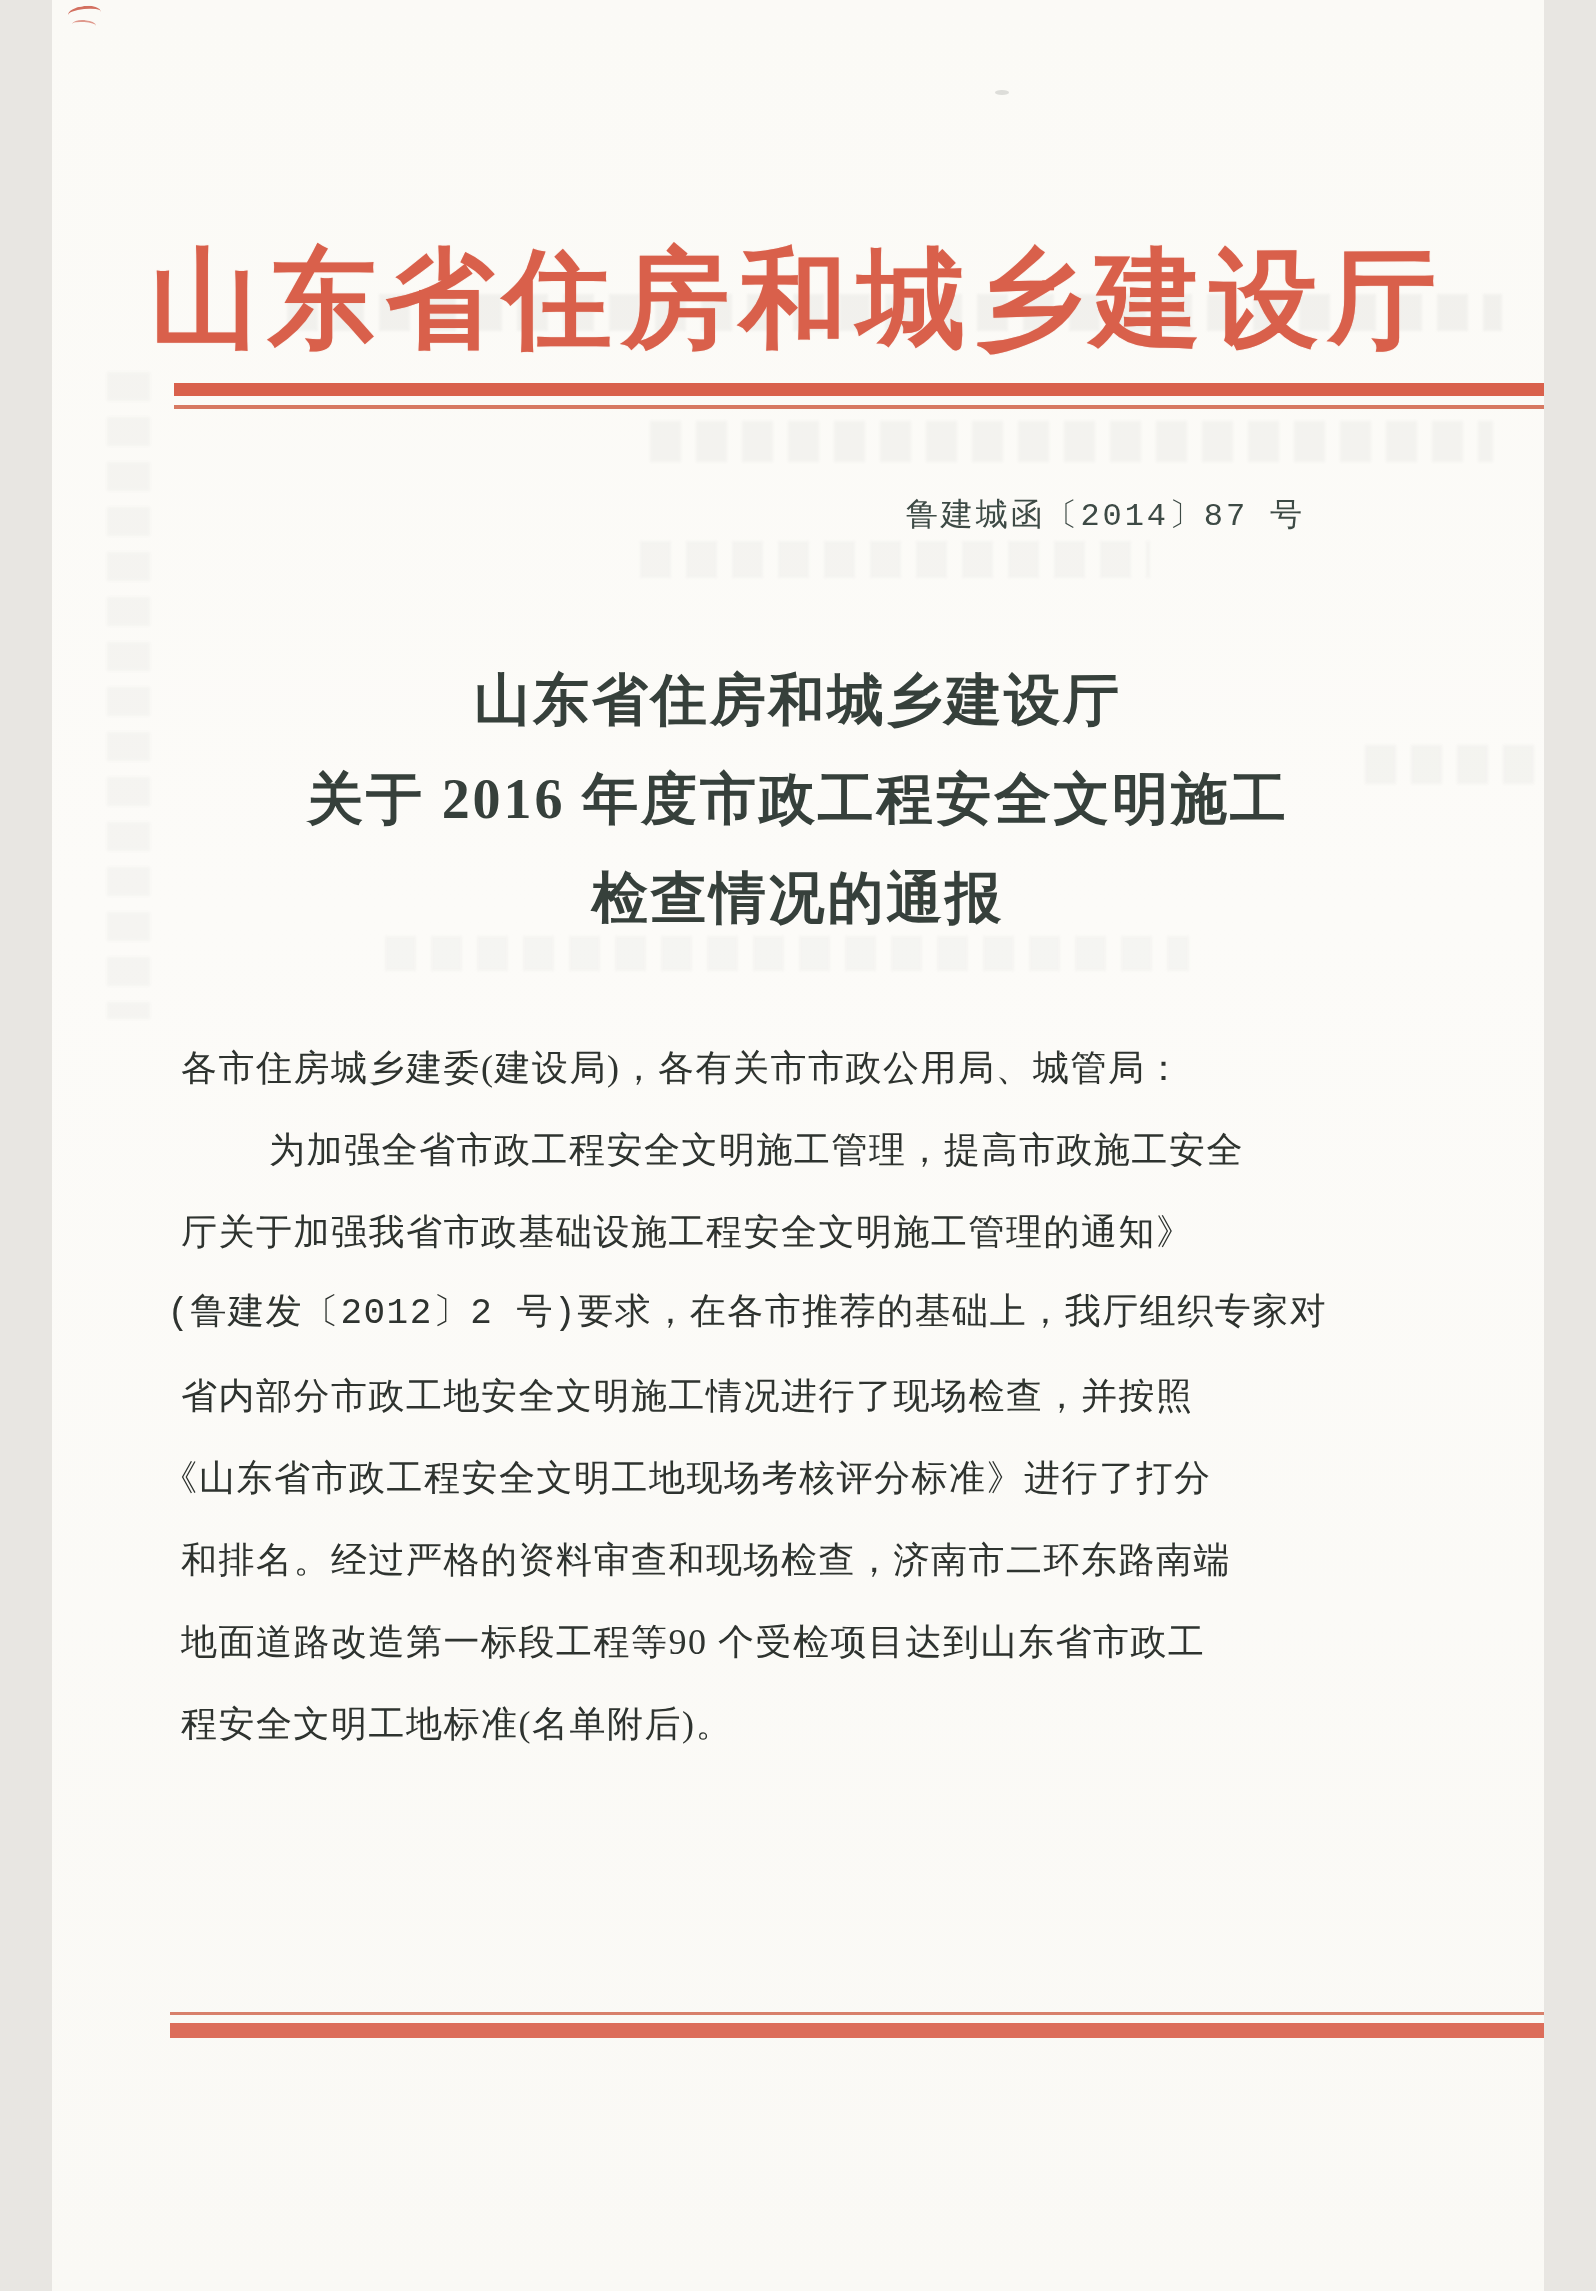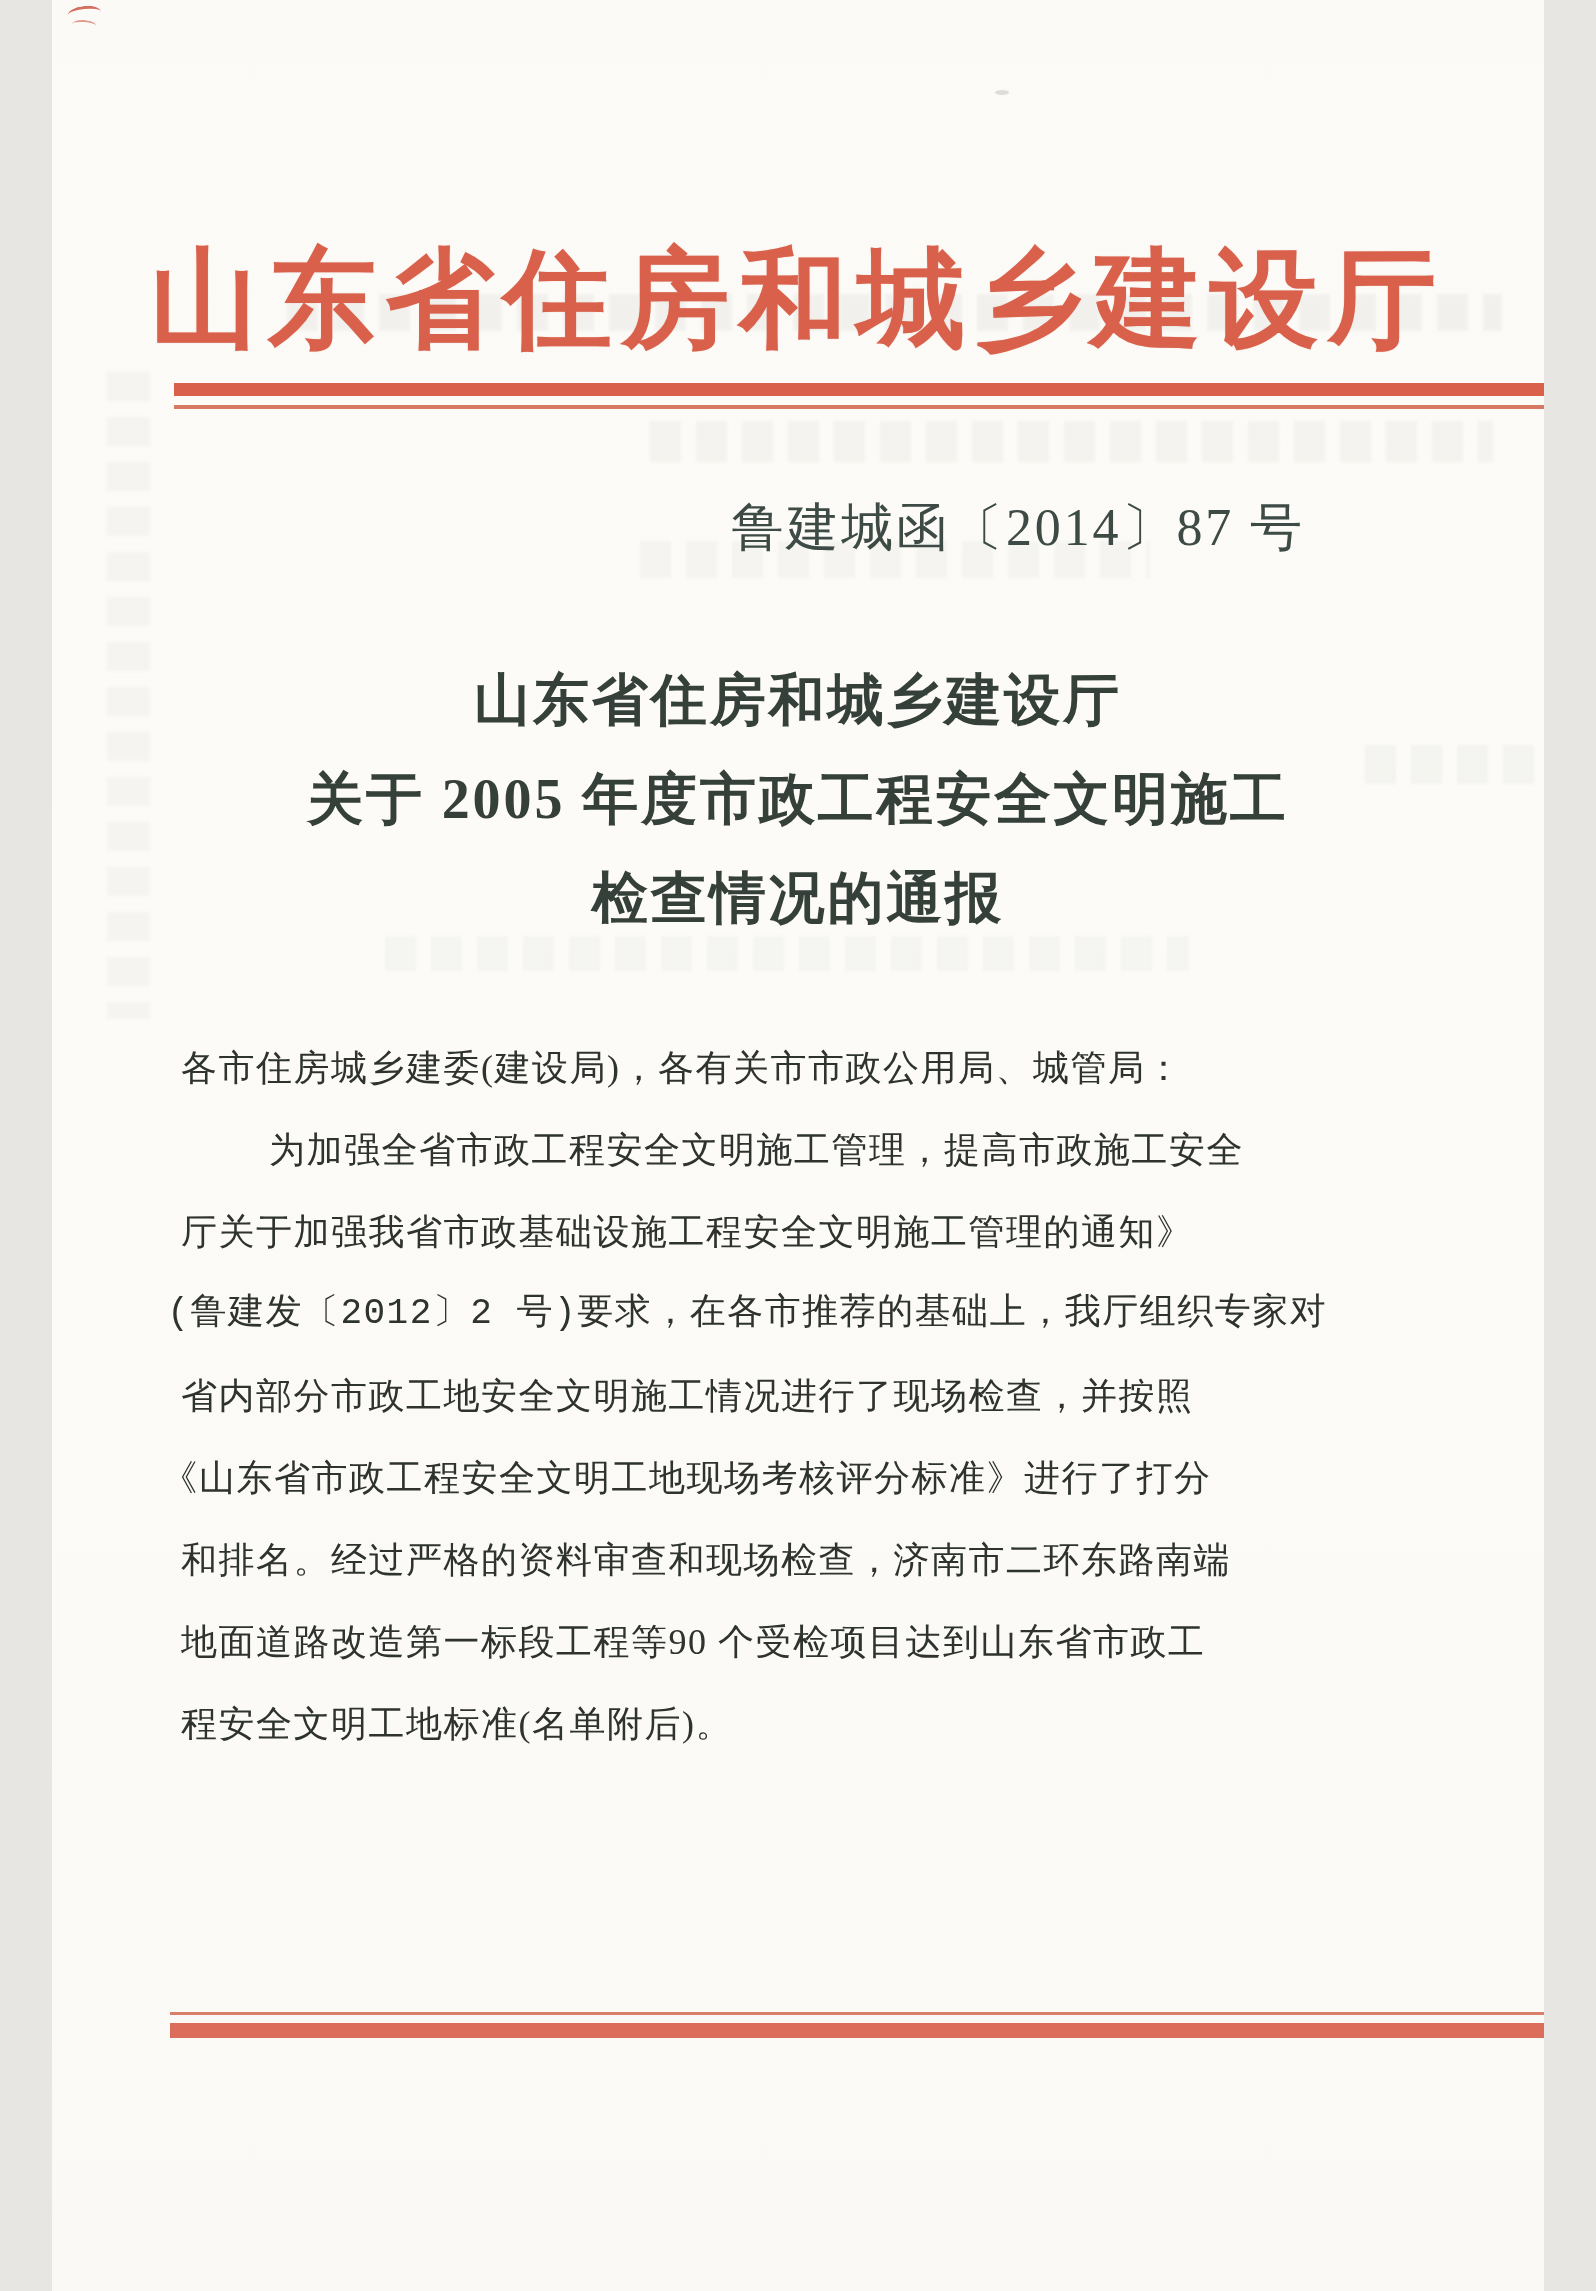--- a/index.html
+++ b/index.html
@@ -22,22 +22,23 @@
     text-shadow:0 0 1px rgba(217,96,74,.45);
   }
   .rule{position:absolute;}
   .rule-top-thick{left:122px; top:383px; width:1428px; height:12.7px;}
   .rule-top-thin {left:122px; top:405px; width:1428px; height:3.9px; opacity:.85;}
   .rule-bot-thin {left:118px; top:2012px; width:1427px; height:2.9px; opacity:.8;}
   .rule-bot-thick{left:118px; top:2023px; width:1427px; height:14.7px; opacity:.92;}
   
   .doc-number{
     position:absolute; top:493px; right:239px;
-    font-size:52px; letter-spacing:2.9px;
+    font-size:32px; letter-spacing:2.9px;
     white-space:nowrap;
+    font-family:Liberation Mono, monospace;
   }
   
   .title-block{
     position:absolute; left:0; top:651px; width:100%;
     text-align:center; font-weight:bold;
     font-size:56px; line-height:99px; letter-spacing:2.9px;
     color:#36403b;
   }
   
   .body-block{
@@ -86,21 +87,21 @@
 
   <div class="org-header" style="color:#d9604b;">山东省住房和城乡建设厅</div>
 
   <div class="rule rule-top-thick" style="background:#d9614c;"></div>
   <div class="rule rule-top-thin" style="background:#d06148;"></div>
 
   <div class="doc-number" style="color:#3d4a45;">鲁建城函〔2014〕87 号</div>
 
   <div class="title-block">
     <div>山东省住房和城乡建设厅</div>
-    <div>关于 2005 年度市政工程安全文明施工</div>
+    <div>关于 2016 年度市政工程安全文明施工</div>
     <div>检查情况的通报</div>
   </div>
 
   <div class="body-block">
     <div class="body-line">各市住房城乡建委(建设局)，各有关市市政公用局、城管局：</div>
     <div class="body-line indent">为加强全省市政工程安全文明施工管理，提高市政施工安全</div>
     <div class="body-line">厅关于加强我省市政基础设施工程安全文明施工管理的通知》</div>
     <div class="body-line" style="margin-left:-13.7px;font-family:Liberation Mono, monospace;">(鲁建发〔2012〕2 号)要求，在各市推荐的基础上，我厅组织专家对</div>
     <div class="body-line">省内部分市政工地安全文明施工情况进行了现场检查，并按照</div>
     <div class="body-line" style="margin-left:-19.6px;">《山东省市政工程安全文明工地现场考核评分标准》进行了打分</div>

